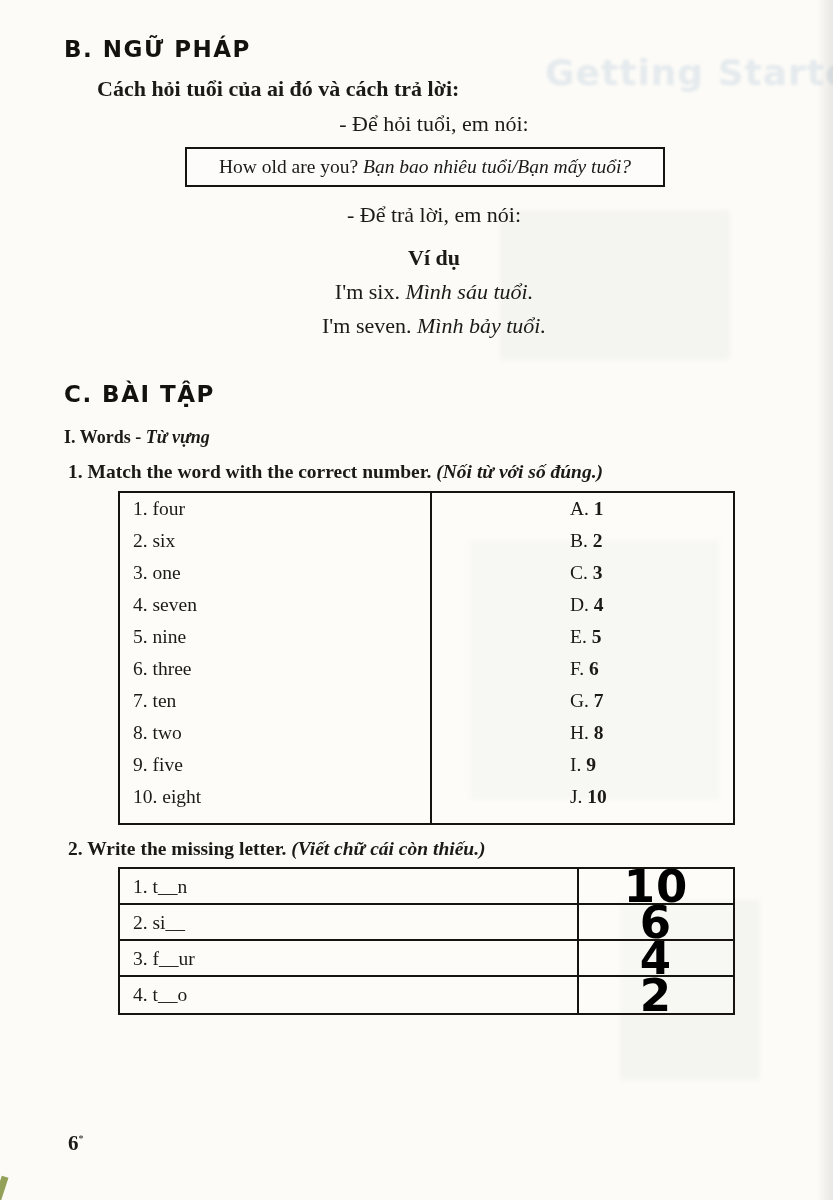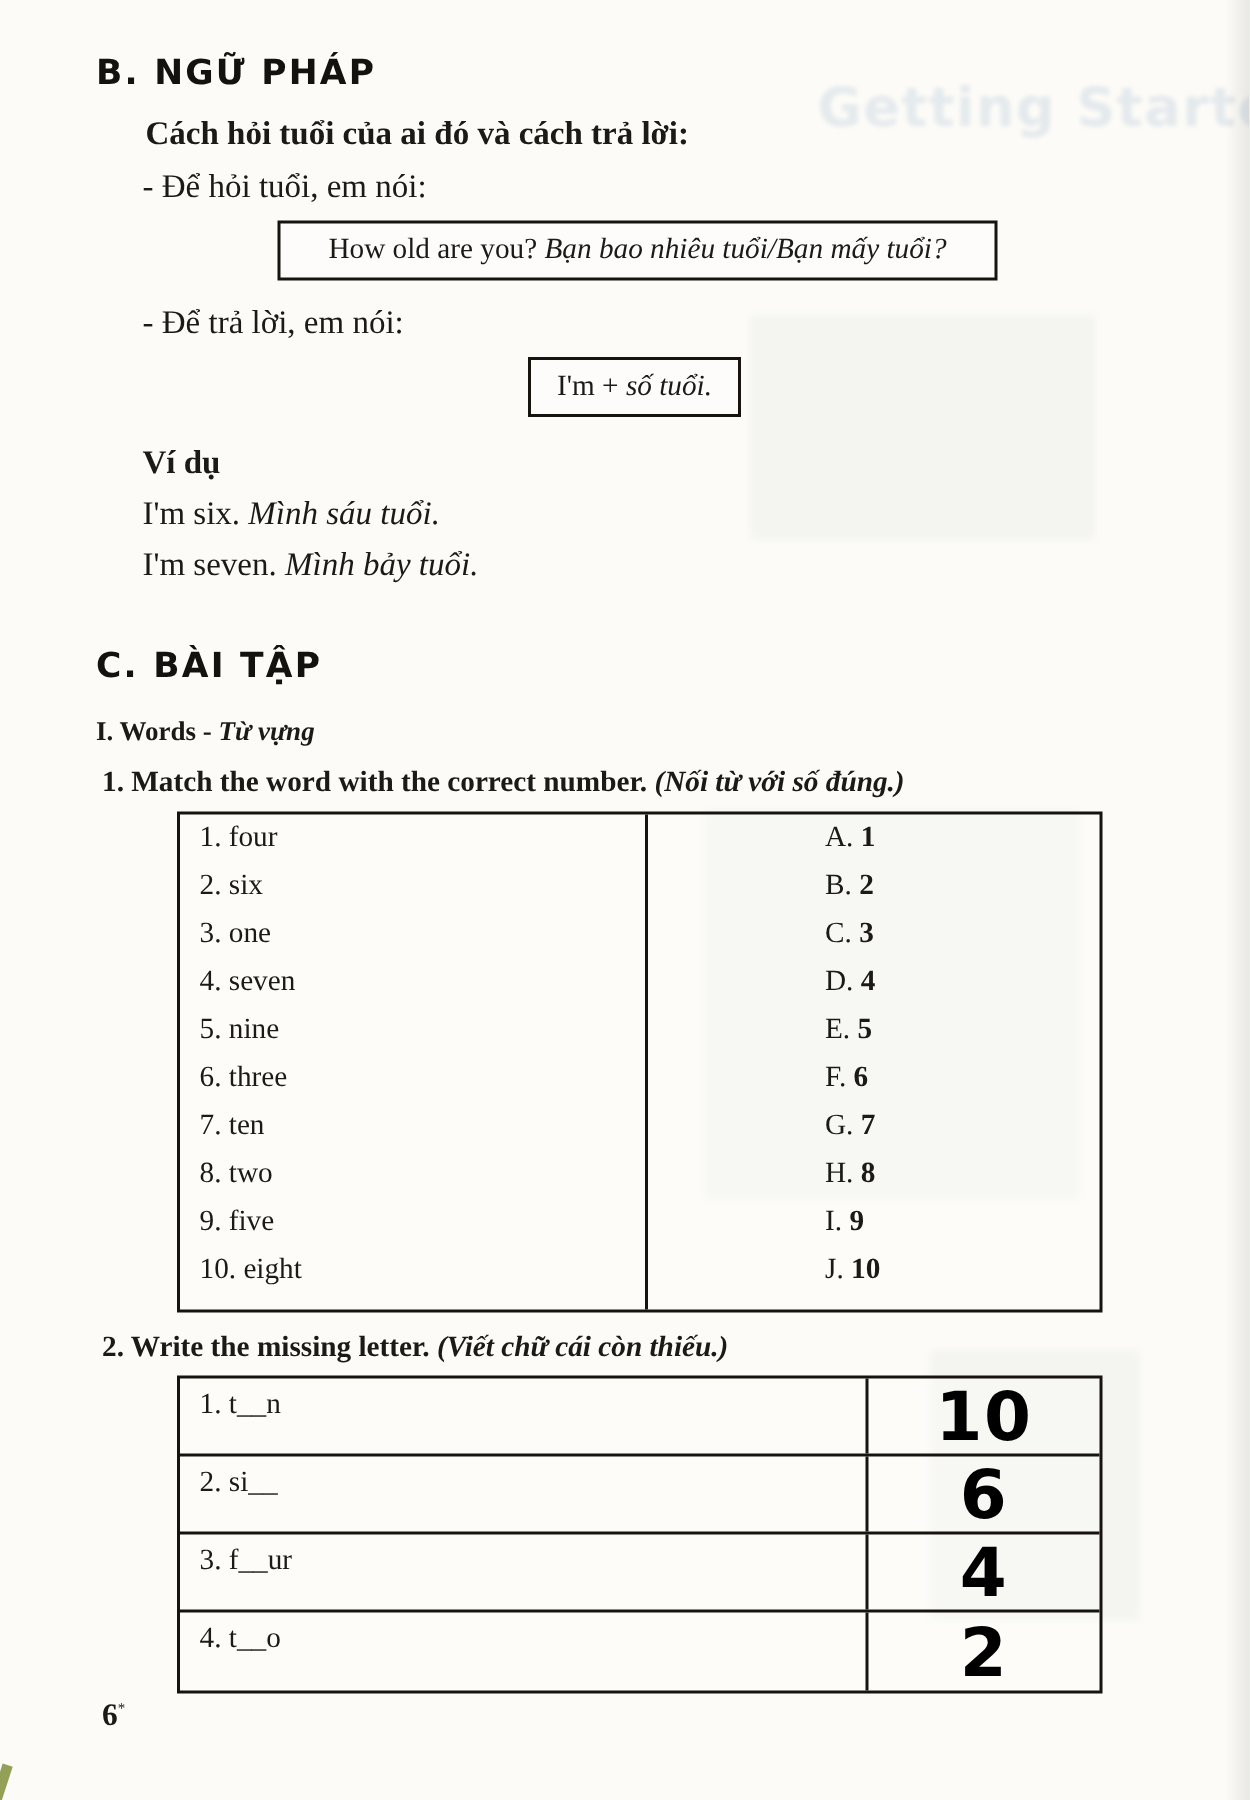--- a/index.html
+++ b/index.html
@@ -43,21 +43,21 @@
   .content { position: absolute; inset: 0; padding: 36px 60px 0 64px; }
 
   .display {
     font-family: "DejaVu Sans", sans-serif;
     font-weight: 700; font-size: 23px; letter-spacing: 1.5px;
     color: #14120e;
   }
   .display.second { margin-top: 42px; }
 
   p.line { font-size: 22px; line-height: 26px; }
-  .indent { margin-left: 31px; }
+  .indent { margin-left: 31px; text-align: center; }
   .bold { font-weight: 700; }
   .intro { margin-top: 14px; margin-left: 33px; }
   .ask-label { margin-top: 9px; }
   .answer-label { margin-top: 15px; }
 
   .qbox {
     border: 2px solid #17140f;
     text-align: center;
     font-size: 19.5px;
     padding: 7px 10px;
@@ -84,30 +84,30 @@
     position: relative;
     padding: 5px 0;
     background: rgba(255,255,255,0.3);
   }
   .match-table .divider {
     position: absolute; top: 0; bottom: 0; left: 310px; width: 2px;
     background: #17140f;
   }
   .mrow { display: flex; align-items: flex-start; height: 32px; font-size: 19.5px; }
   .mword { width: 310px; padding-left: 13px; }
-  .mans  { padding-left: 120px; white-space: nowrap; }
+  .mans  { padding-left: 120px; white-space: nowrap; margin-left: 20px; }
   .mans b { font-weight: 700; }
 
   
   .fill-table {
     width: 617px; margin: 7px 0 0 54px;
     border: 2px solid #17140f;
     background: rgba(255,255,255,0.3);
   }
-  .frow { display: flex; border-bottom: 2px solid #17140f; height: 52px; }
+  .frow { display: flex; border-bottom: 2px solid #17140f; height: 36px; }
   .frow:last-child { border-bottom: none; }
   .fword { flex: 1; padding: 7px 0 0 13px; font-size: 19.5px; }
   .fans {
     width: 156px; border-left: 2px solid #17140f;
     display: flex; align-items: center; justify-content: center;
     font-family: "DejaVu Sans", sans-serif;
     font-weight: 700; font-size: 45px; color: #000;
     letter-spacing: 1px;
   }
 
@@ -135,23 +135,20 @@
 
     <p class="line indent ask-label">- Để hỏi tuổi, em nói:</p>
 
     <div class="qbox ask-box">
       <span>How old are you?</span>
       <i>Bạn bao nhiêu tuổi/Bạn mấy tuổi?</i>
     </div>
 
     <p class="line indent answer-label">- Để trả lời, em nói:</p>
 
-    <div class="qbox answer-box">
-      <span>I'm + </span><i>số tuổi.</i>
-    </div>
 
     <p class="line indent example-label">Ví dụ</p>
 
     <p class="line indent example-line">
       <span>I'm six.</span>
       <i>Mình sáu tuổi.</i>
     </p>
     <p class="line indent example-line">
       <span>I'm seven.</span>
       <i>Mình bảy tuổi.</i>

